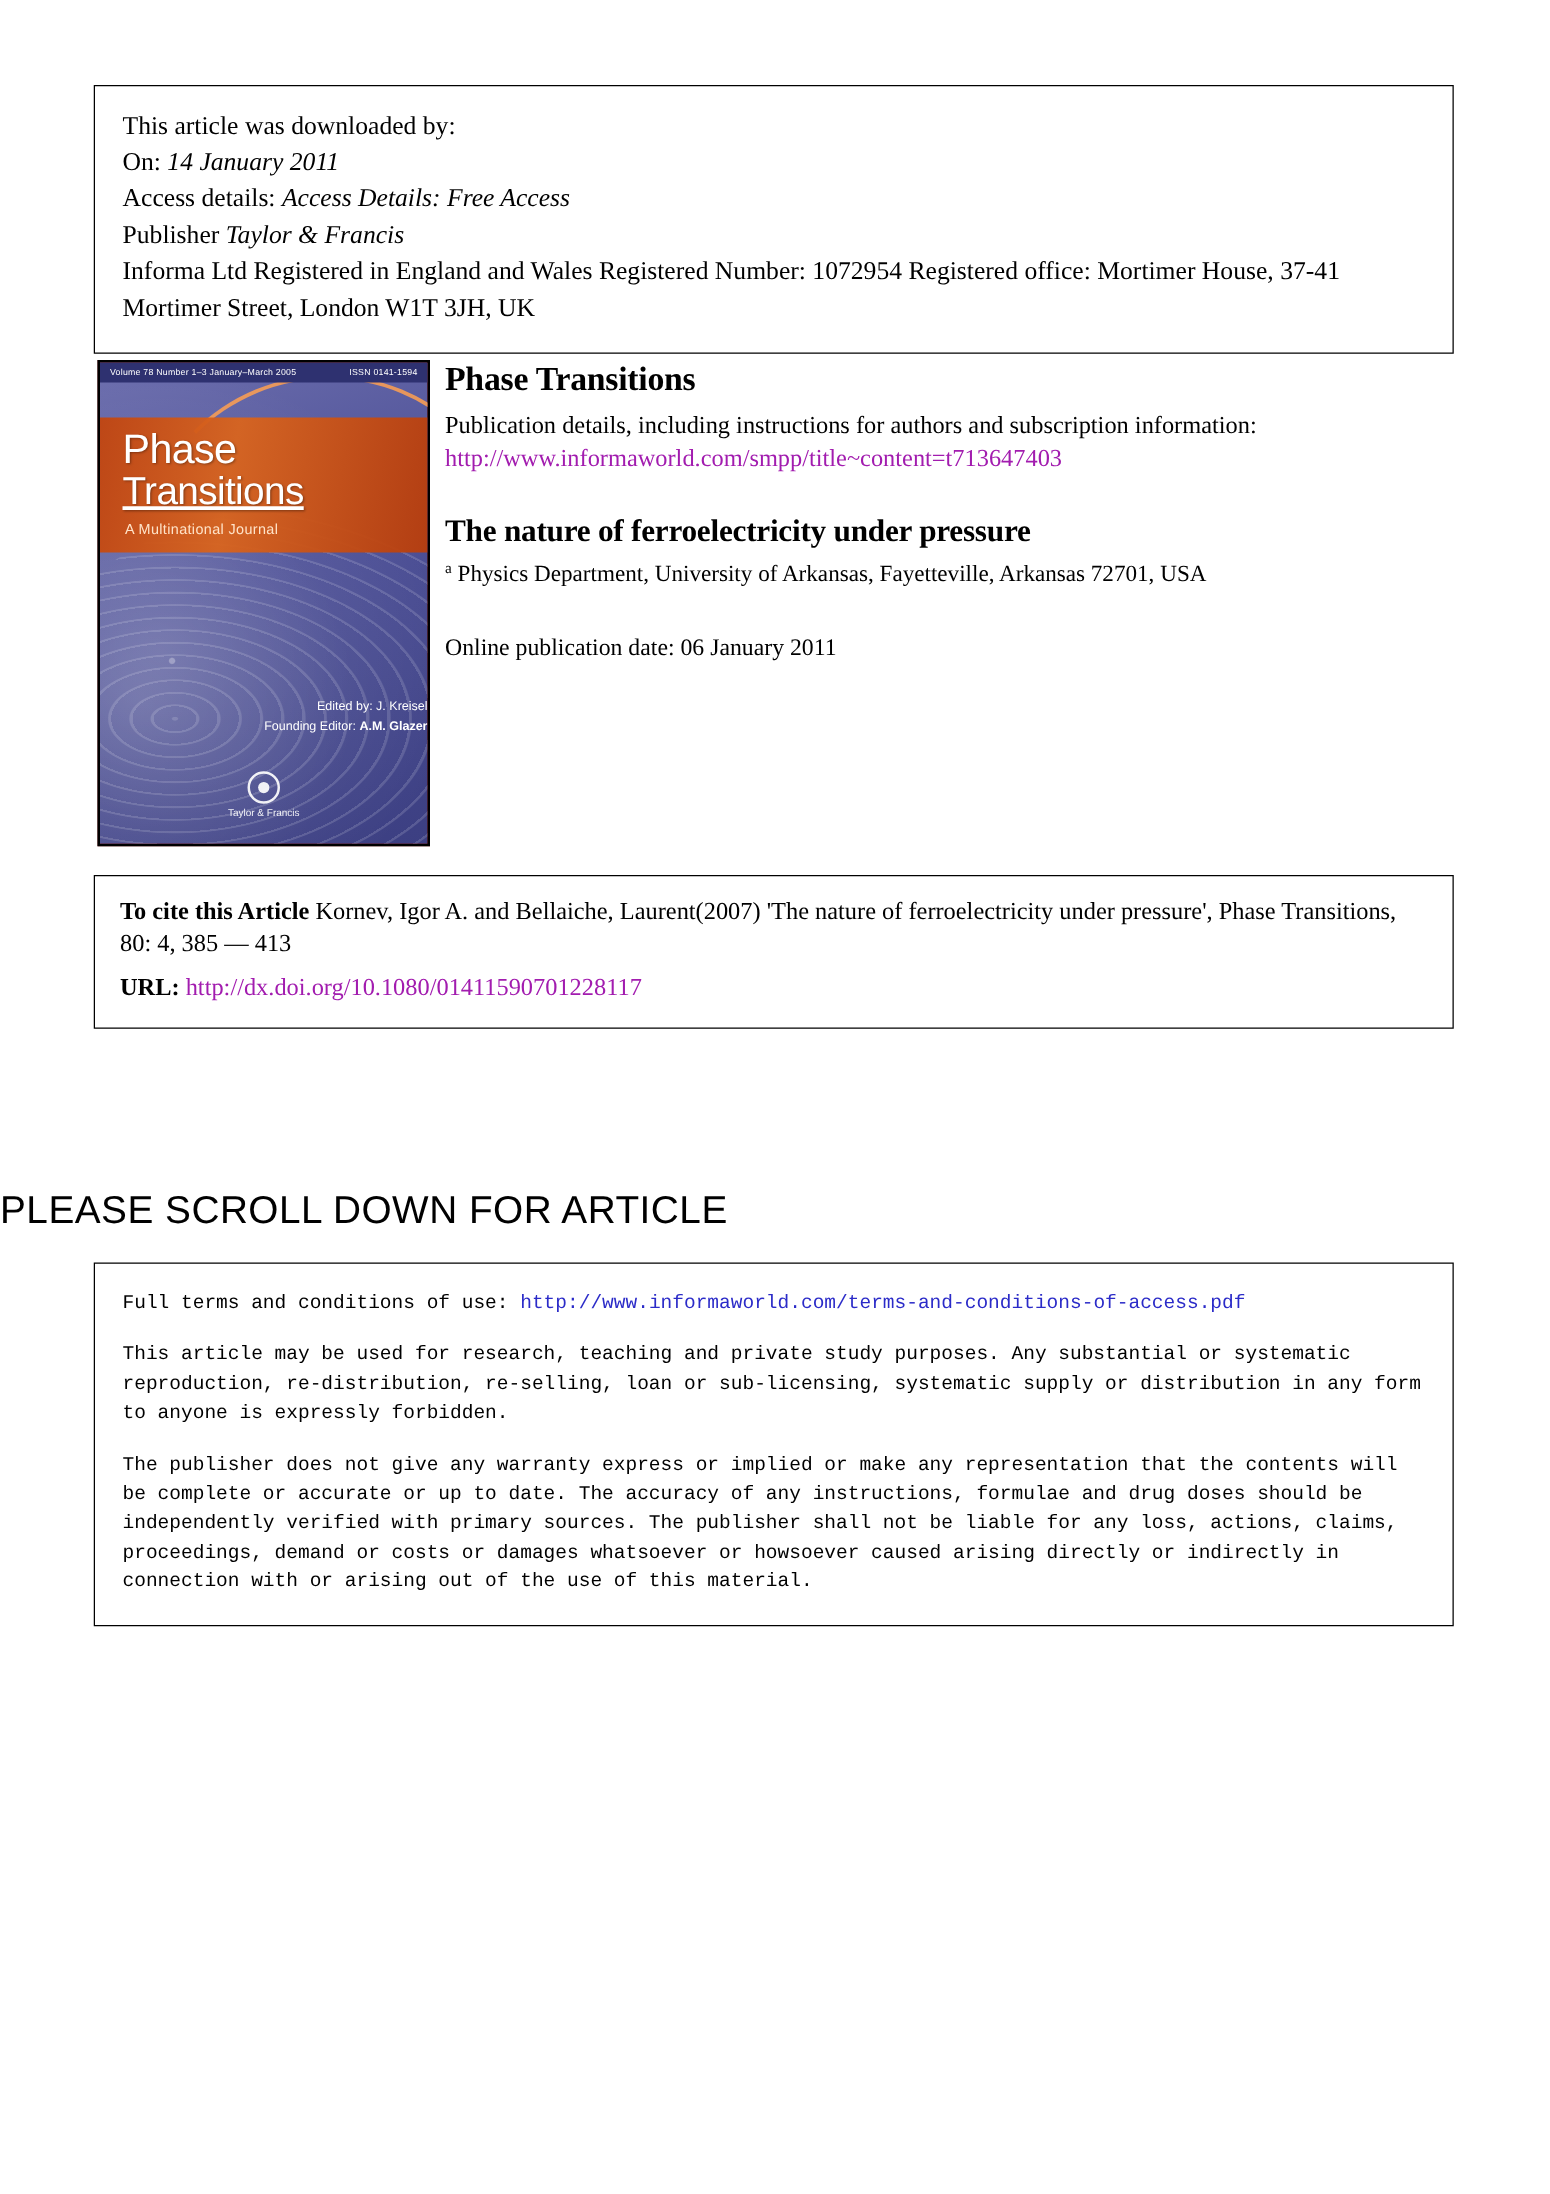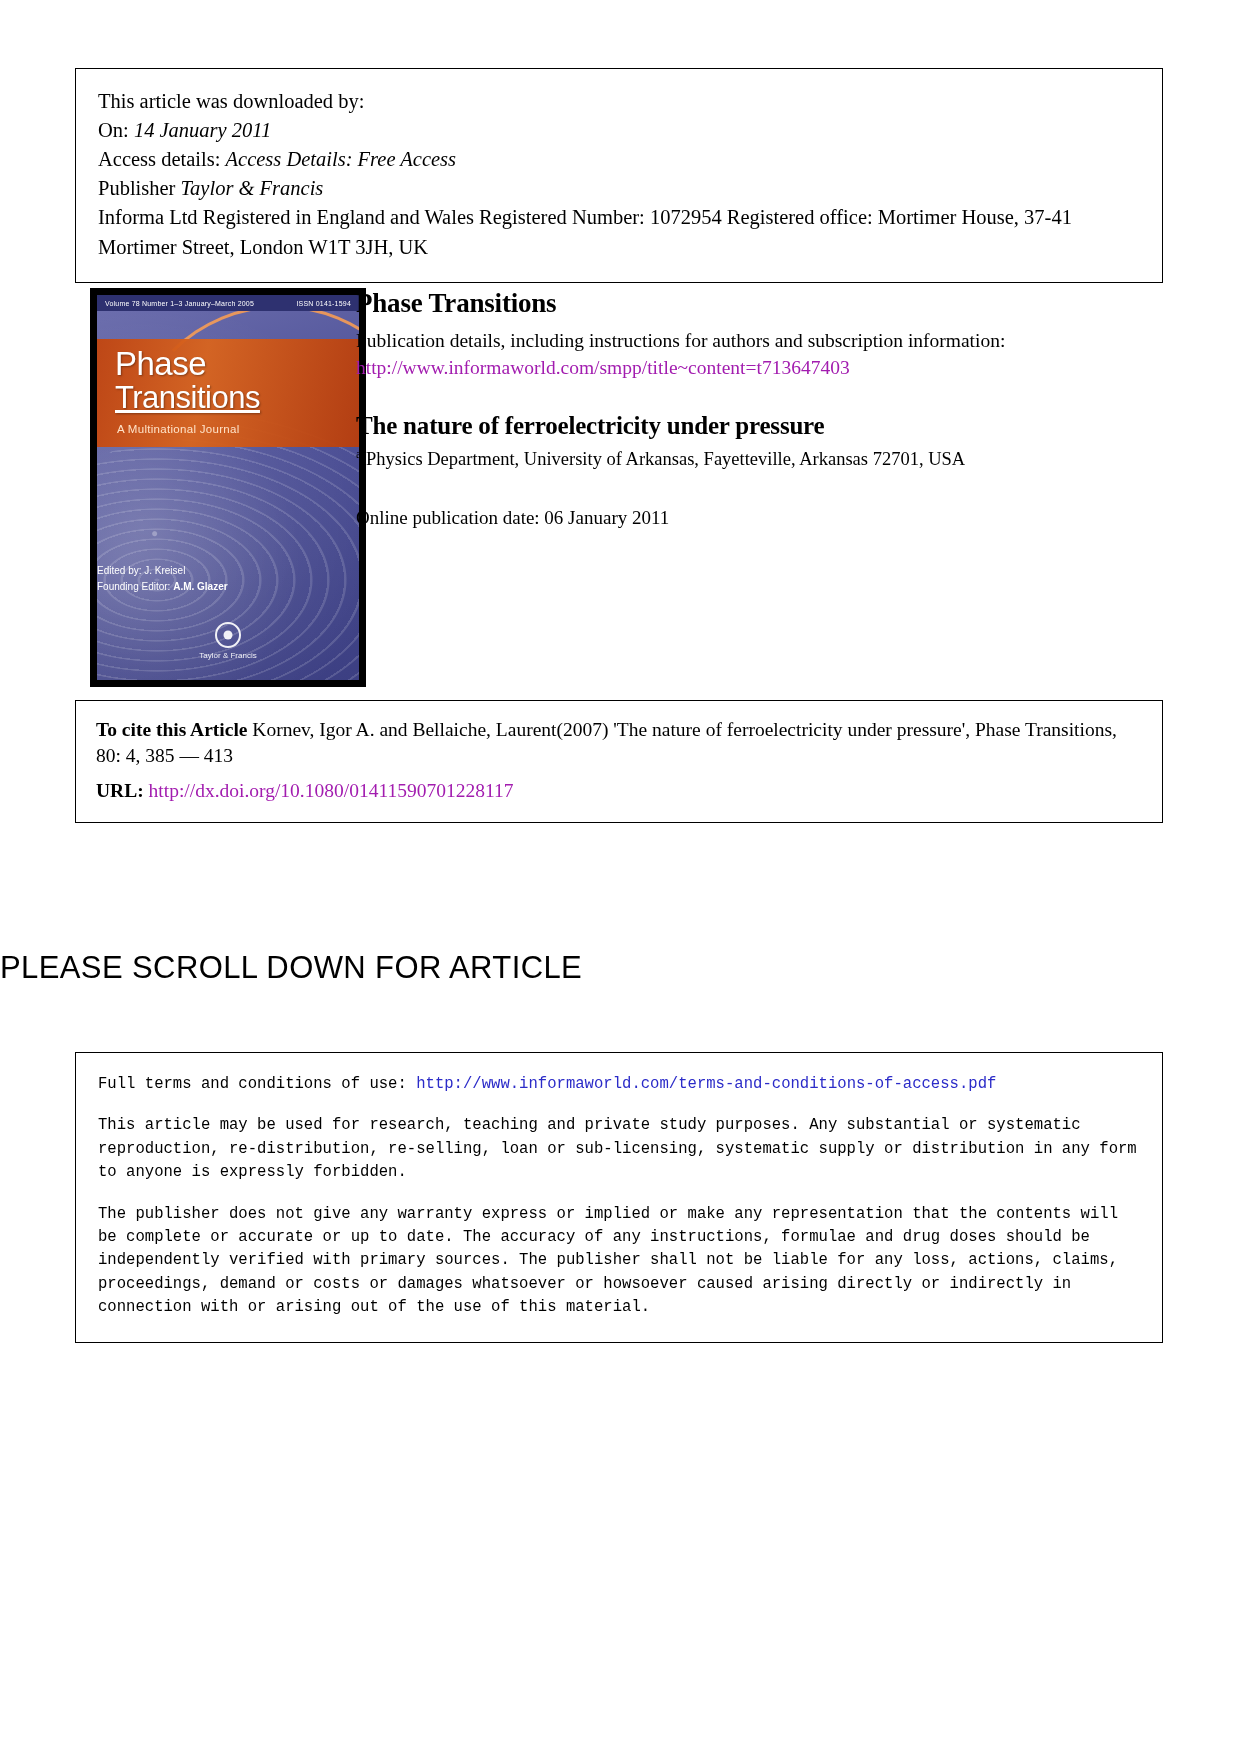--- a/index.html
+++ b/index.html
@@ -42,24 +42,23 @@
     left: 78px;
     top: 288px;
     width: 1090px;
   }
   .cover {
     position: absolute;
     left: 0;
     top: 0;
     width: 262px;
     height: 385px;
-    border: 7px solid #000000;
+    border: 2px solid #000000;
     background: #7f1d1d;
     overflow: hidden;
-    margin-left: 12px;
   }
   .cover-inner {
     position: absolute;
     inset: 0;
     background:
       radial-gradient(circle at 22% 62%, rgba(255,255,255,0.30) 0 2px, rgba(255,255,255,0) 3px),
       radial-gradient(ellipse 150% 95% at 18% 60%, rgba(255,255,255,0.17) 0%, rgba(255,255,255,0.06) 38%, rgba(255,255,255,0) 62%),
       radial-gradient(ellipse 120% 80% at 12% 70%, rgba(255,255,255,0.14) 0%, rgba(255,255,255,0) 55%),
       linear-gradient(160deg, #6d6fae 0%, #4c4f96 45%, #3c3f82 100%);
   }
@@ -129,21 +128,21 @@
     top: 128px;
     color: #ffe3c8;
     font-family: "Liberation Sans", sans-serif;
     font-size: 11.5px;
     letter-spacing: 0.3px;
   }
   .cover-ed {
     position: absolute;
     left: 0; right: 0;
     top: 268px;
-    text-align: left;
+    text-align: right;
     color: #ffffff;
     font-family: "Liberation Sans", sans-serif;
     font-size: 10px;
     line-height: 1.55;
   }
   .cover-ed b { color: #fff; }
   .cover-logo {
     position: absolute;
     left: 50%;
     transform: translateX(-50%);
@@ -237,21 +236,21 @@
     text-align: left;
     font-family: Liberation Sans, sans-serif;
     font-size: 31px;
     letter-spacing: 0.4px;
   }
 
   
   .terms-box {
     position: absolute;
     left: 75px;
-    top: 1052px;
+    top: 1010px;
     width: 1088px;
     box-sizing: border-box;
     border: 1px solid #000;
     padding: 20px 22px 22px 22px;
     font-family: "Liberation Mono", monospace;
     font-size: 15.6px;
     line-height: 1.5;
   }
   .terms-box p { margin: 0 0 18px 0; }
   .terms-box p:last-child { margin-bottom: 0; }

